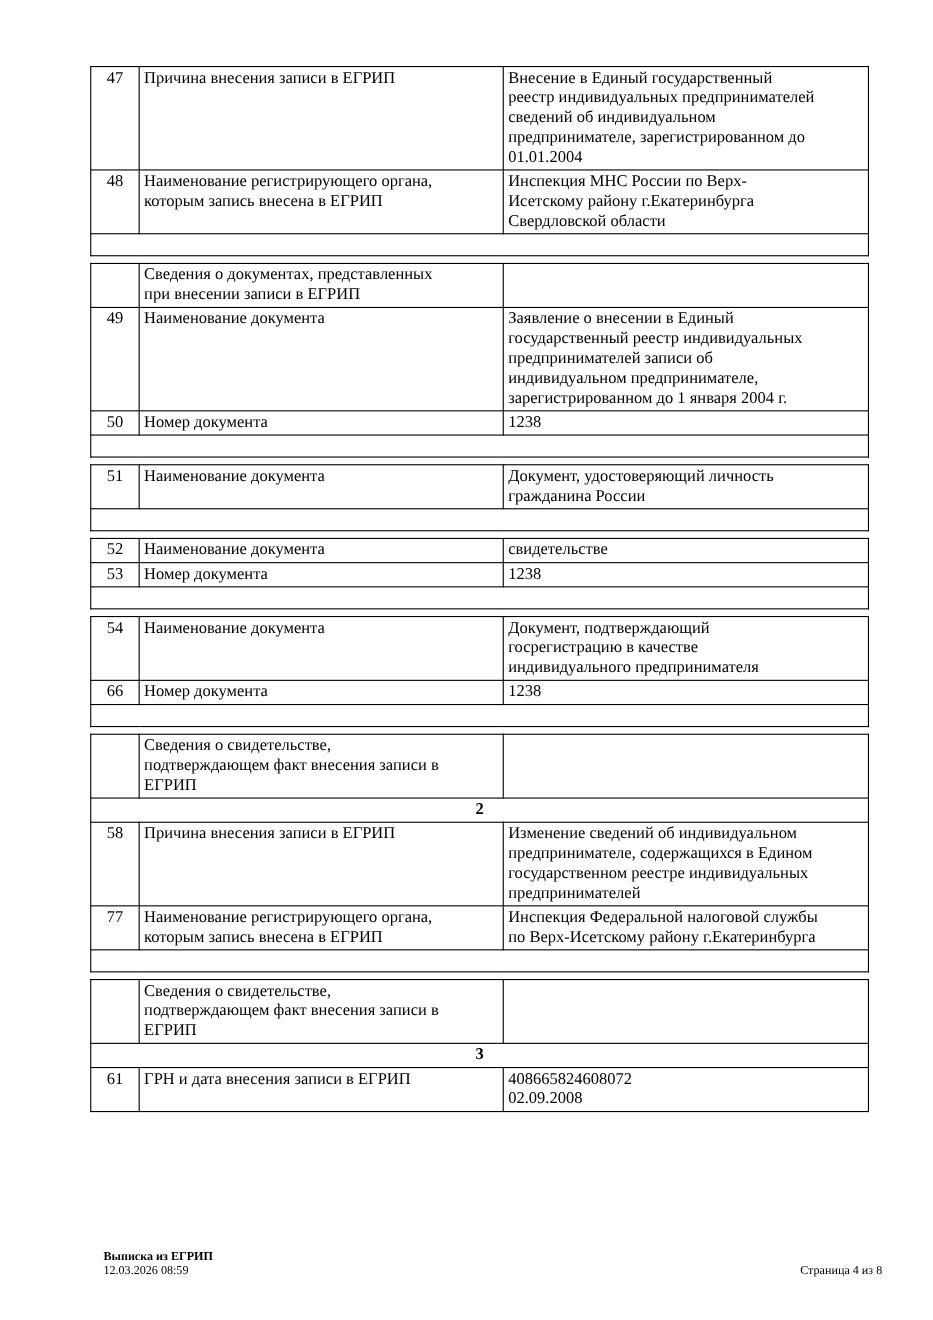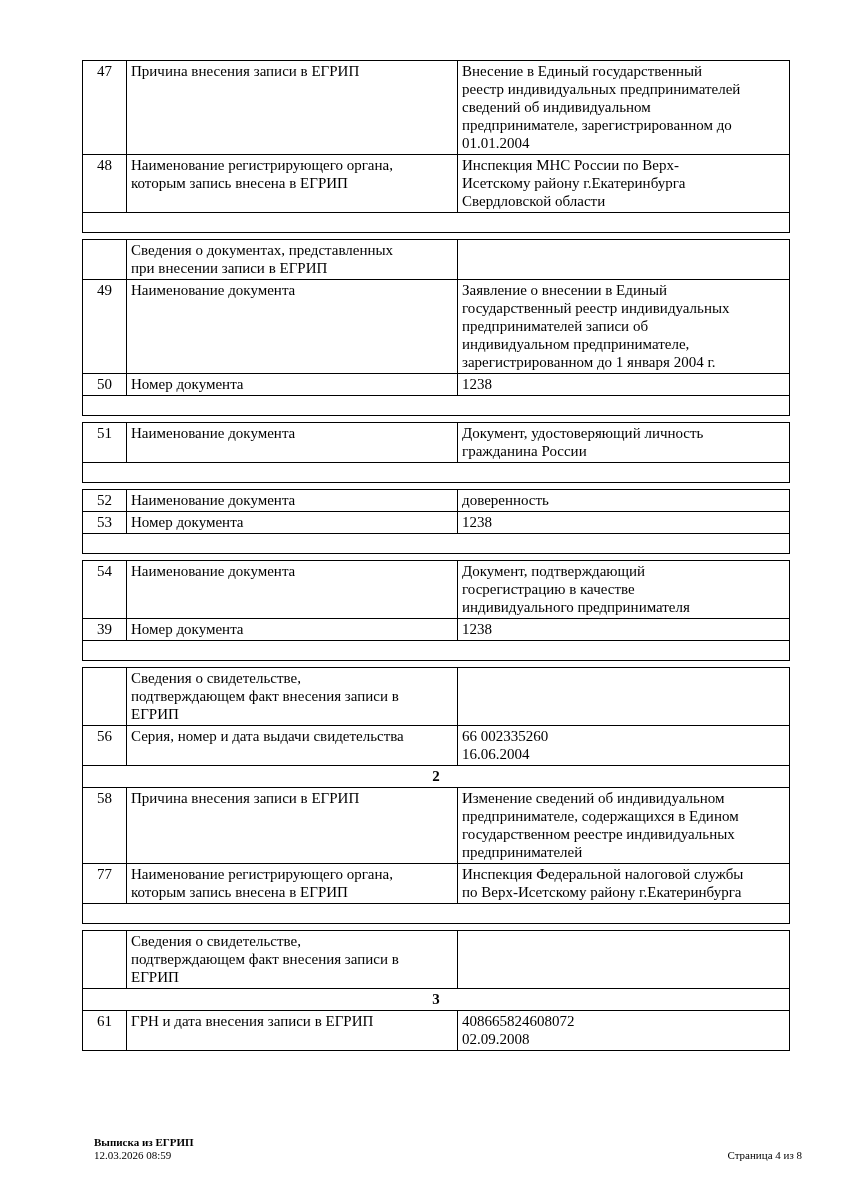--- a/index.html
+++ b/index.html
@@ -157,21 +157,21 @@
       <table class="egrip-block">
         <colgroup>
           <col style="width:44px">
           <col style="width:331px">
           <col>
         </colgroup>
         <tbody>
           <tr>
             <td class="c-num">52</td>
             <td class="c-label">Наименование документа</td>
-            <td class="c-value">доверенность</td>
+            <td class="c-value">свидетельстве</td>
           </tr>
           <tr>
             <td class="c-num">53</td>
             <td class="c-label">Номер документа</td>
             <td class="c-value">1238</td>
           </tr>
           <tr>
             <td class="c-spacer" colspan="3"></td>
           </tr>
         </tbody>
@@ -184,21 +184,21 @@
         </colgroup>
         <tbody>
           <tr>
             <td class="c-num">54</td>
             <td class="c-label">Наименование документа</td>
             <td class="c-value">Документ, подтверждающий
 госрегистрацию в качестве
 индивидуального предпринимателя</td>
           </tr>
           <tr>
-            <td class="c-num">39</td>
+            <td class="c-num">66</td>
             <td class="c-label">Номер документа</td>
             <td class="c-value">1238</td>
           </tr>
           <tr>
             <td class="c-spacer" colspan="3"></td>
           </tr>
         </tbody>
       </table>
       <table class="egrip-block">
         <colgroup>
@@ -206,26 +206,20 @@
           <col style="width:331px">
           <col>
         </colgroup>
         <tbody>
           <tr>
             <td class="c-num"></td>
             <td class="c-label">Сведения о свидетельстве,
 подтверждающем факт внесения записи в
 ЕГРИП</td>
             <td class="c-value"></td>
-          </tr>
-          <tr>
-            <td class="c-num">56</td>
-            <td class="c-label">Серия, номер и дата выдачи свидетельства</td>
-            <td class="c-value">66 002335260
-16.06.2004</td>
           </tr>
           <tr>
             <td class="c-section-number" colspan="3">2</td>
           </tr>
           <tr>
             <td class="c-num">58</td>
             <td class="c-label">Причина внесения записи в ЕГРИП</td>
             <td class="c-value">Изменение сведений об индивидуальном
 предпринимателе, содержащихся в Едином
 государственном реестре индивидуальных

